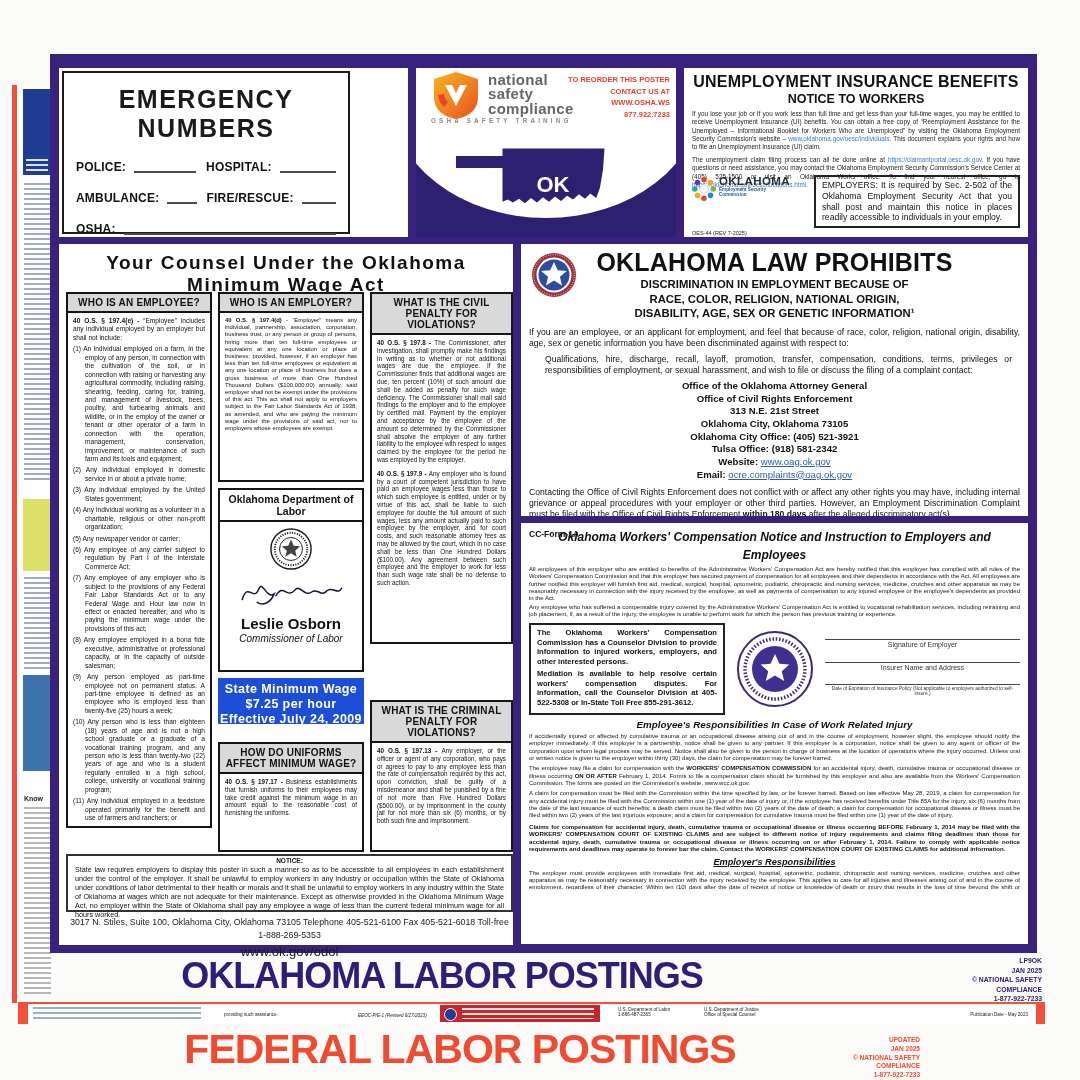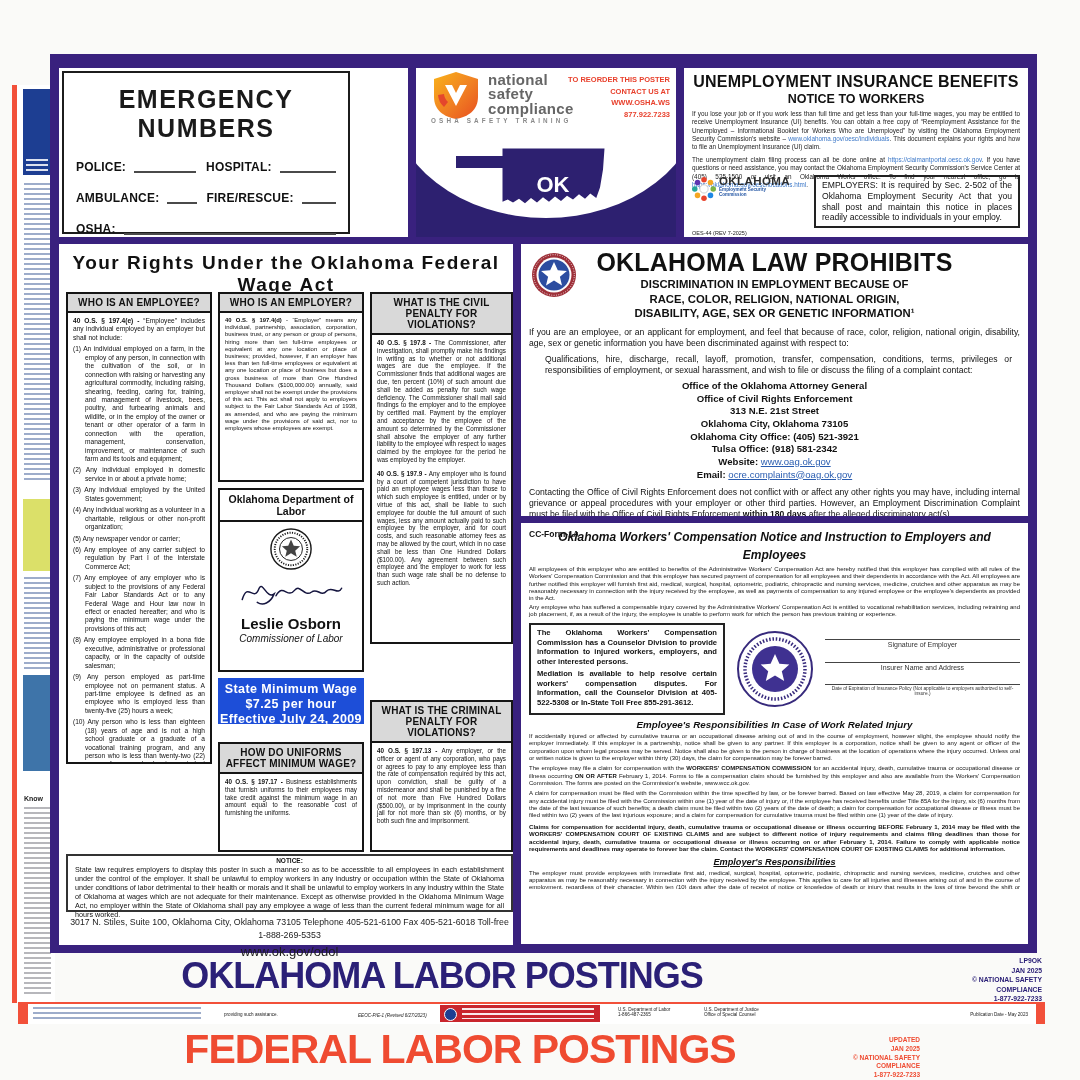--- a/index.html
+++ b/index.html
@@ -213,25 +213,25 @@
         </span>
         <div class="un-logo-name">OKLAHOMA</div>
         <div class="un-logo-sub">Employment Security Commission</div>
       </div>
       <div class="un-emp-box">EMPLOYERS: It is required by Sec. 2-502 of the Oklahoma Employment Security Act that you shall post and maintain this notice in places readily accessible to individuals in your employ.</div>
     </div>
     <div class="un-form">OES-44 (REV 7-2025)</div>
   </div>
 
   <div class="abs panel" style="left:59px;top:244px;width:454px;height:701px;">
-    <div class="mw-title">Your Rights Under the Oklahoma Federal Wage Act</div>
+    <div class="mw-title">Your Counsel Under the Oklahoma Minimum Wage Act</div>
     <div class="mw-stat">40 O.S. § 197.1 et seq.</div>
   </div>
 
-  <div class="mw-box c1 abs" style="left:66px;top:292px;width:146px;height:472px;">
+  <div class="mw-box c1 abs" style="left:66px;top:292px;width:146px;height:536px;">
     <div class="mw-h">WHO IS AN EMPLOYEE?</div>
     <div class="mw-b">
       <p><b>40 O.S. § 197.4(e) - </b><span>“Employee” includes any individual employed by an employer but shall not include:</span></p>
       <p class="mw-item">(1) An individual employed on a farm, in the employ of any person, in connection with the cultivation of the soil, or in connection with raising or harvesting any agricultural commodity, including raising, shearing, feeding, caring for, training, and management of livestock, bees, poultry, and furbearing animals and wildlife, or in the employ of the owner or tenant or other operator of a farm in connection with the operation, management, conservation, improvement, or maintenance of such farm and its tools and equipment;</p>
       <p class="mw-item">(2) Any individual employed in domestic service in or about a private home;</p>
       <p class="mw-item">(3) Any individual employed by the United States government;</p>
       <p class="mw-item">(4) Any individual working as a volunteer in a charitable, religious or other non-profit organization;</p>
       <p class="mw-item">(5) Any newspaper vendor or carrier;</p>
       <p class="mw-item">(6) Any employee of any carrier subject to regulation by Part I of the Interstate Commerce Act;</p>
       <p class="mw-item">(7) Any employee of any employer who is subject to the provisions of any Federal Fair Labor Standards Act or to any Federal Wage and Hour law now in effect or enacted hereafter; and who is paying the minimum wage under the provisions of this act;</p>

